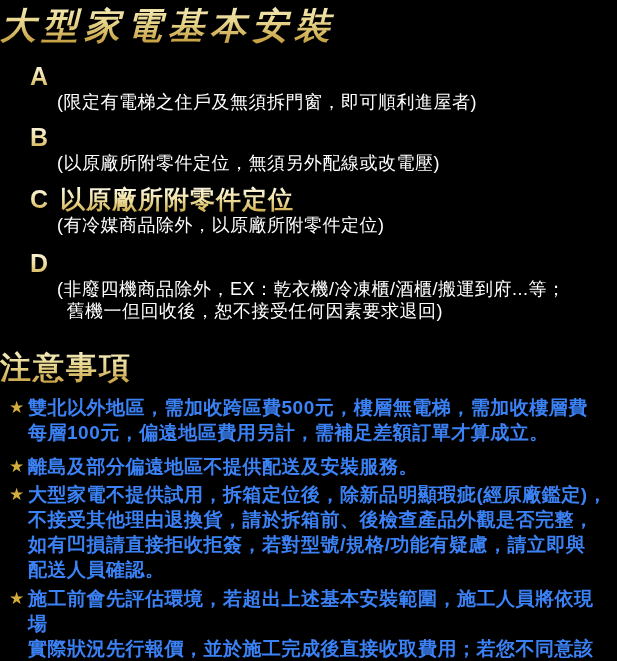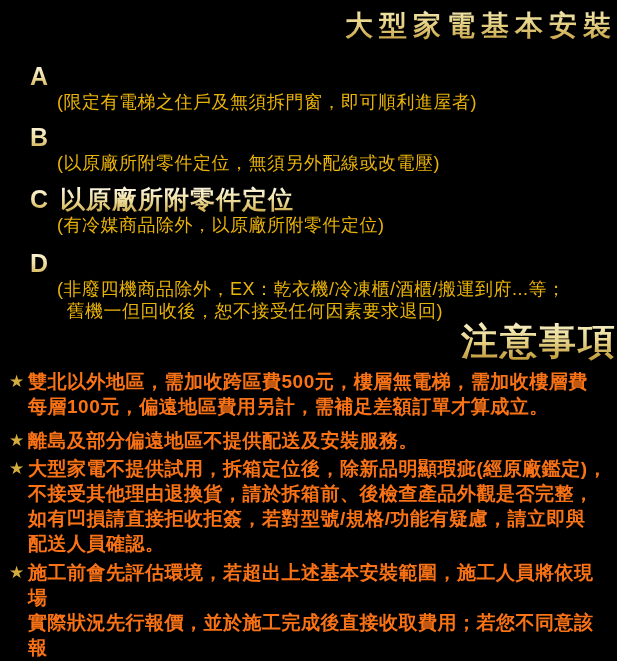--- a/index.html
+++ b/index.html
@@ -23,51 +23,53 @@
   }
   .gold-grad-bright {
     background: linear-gradient(180deg, #fdfbf1 0%, #f0e0a2 52%, #c9a43e 100%);
     -webkit-background-clip: text;
     background-clip: text;
     -webkit-text-fill-color: transparent;
     color: #e6d083;
   }
   .page-title {
     padding-top: 5px;
-    text-align: right;
-    font-size: 28px;
+    text-align: left;
+    font-size: 36px;
     font-weight: bold;
     letter-spacing: 6px;
     line-height: 42px;
+    font-style: italic;
   }
   .service { margin-left: 30px; }
   .service-head {
     display: flex;
     align-items: baseline;
     font-size: 25px;
     font-weight: bold;
     line-height: 30px;
     letter-spacing: 1px;
   }
   .service-letter { margin-right: 11px; }
   .service-note {
     margin-left: 27px;
     font-size: 18px;
     line-height: 22px;
     letter-spacing: 0.5px;
-    color: #eab308;
+    color: #ffffff;
     white-space: pre-line;
   }
   .mt-a { margin-top: 14px; }
   .mt-b { margin-top: 9px; }
   .mt-c { margin-top: 10px; }
   .mt-d { margin-top: 12px; }
   .notes-title {
-    text-align: right;
-    font-size: 37px;
+    margin-top: 26px;
+    text-align: left;
+    font-size: 31px;
     font-weight: bold;
     letter-spacing: 2px;
     line-height: 40px;
   }
   .bullets { padding: 0 9px 0 9px; }
   .bullet {
     display: flex;
     align-items: flex-start;
   }
   .bullet .star {
@@ -75,21 +77,21 @@
     width: 19px;
     font-size: 17px;
     line-height: 25px;
     color: #D2AC3C;
   }
   .bullet .btext {
     flex: 1 1 auto;
     font-size: 19px;
     line-height: 25px;
     letter-spacing: 0.5px;
-    color: #f97316;
+    color: #3b82f6;
     white-space: pre-line;
     font-weight: bold;
   }
   .mt-n1 { margin-top: 7px; }
   .mt-n2 { margin-top: 9px; }
   .mt-n3 { margin-top: 3px; }
   .mt-n4 { margin-top: 4px; }
 </style>
 </head>
 <body>

